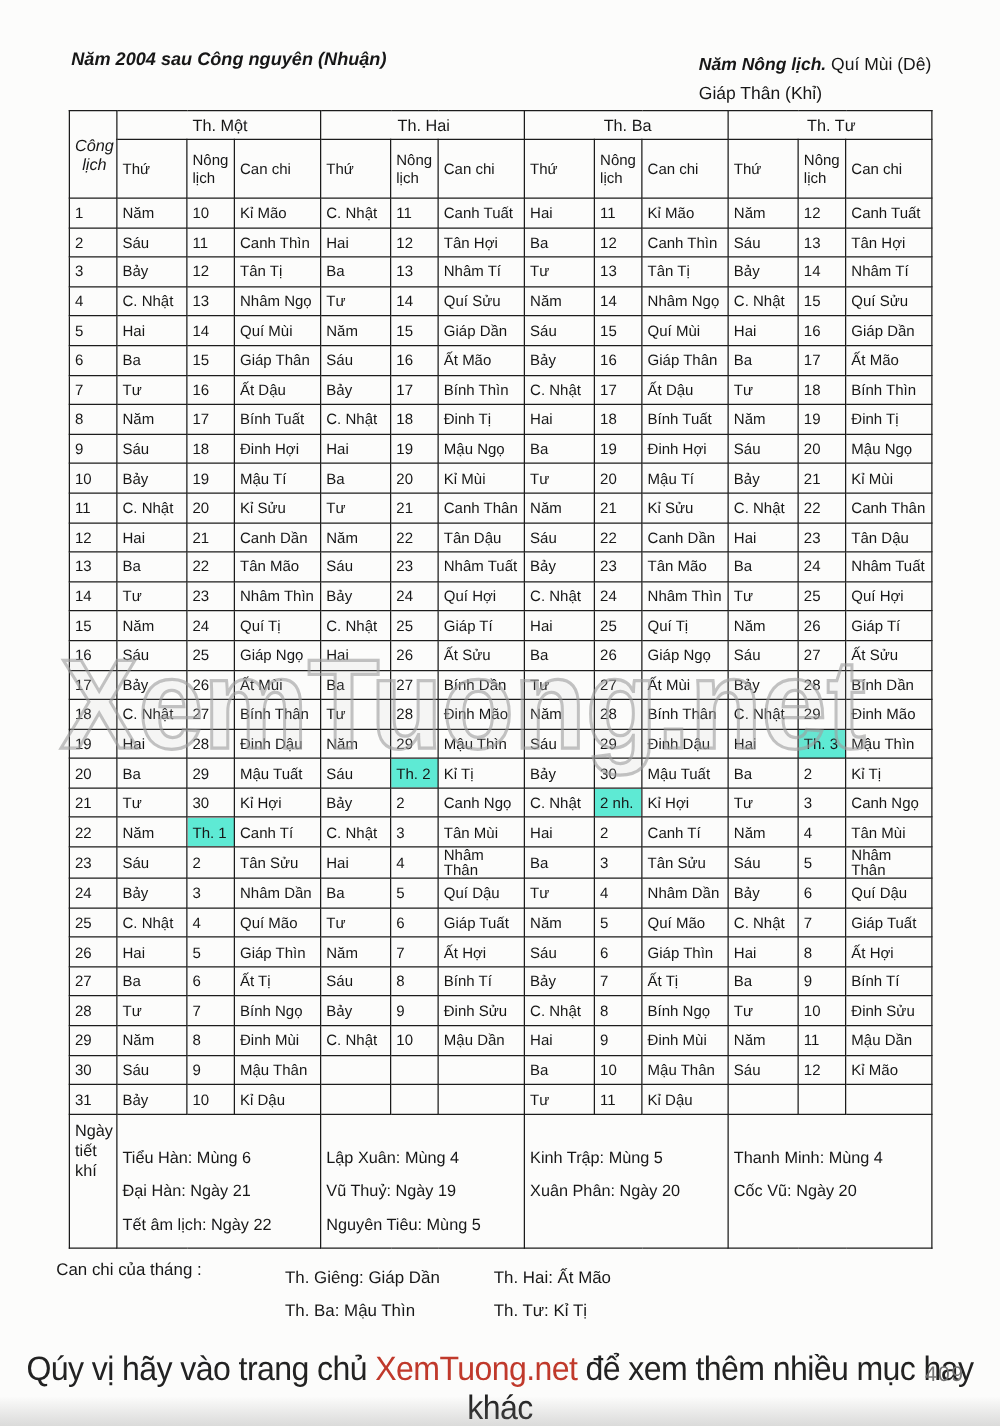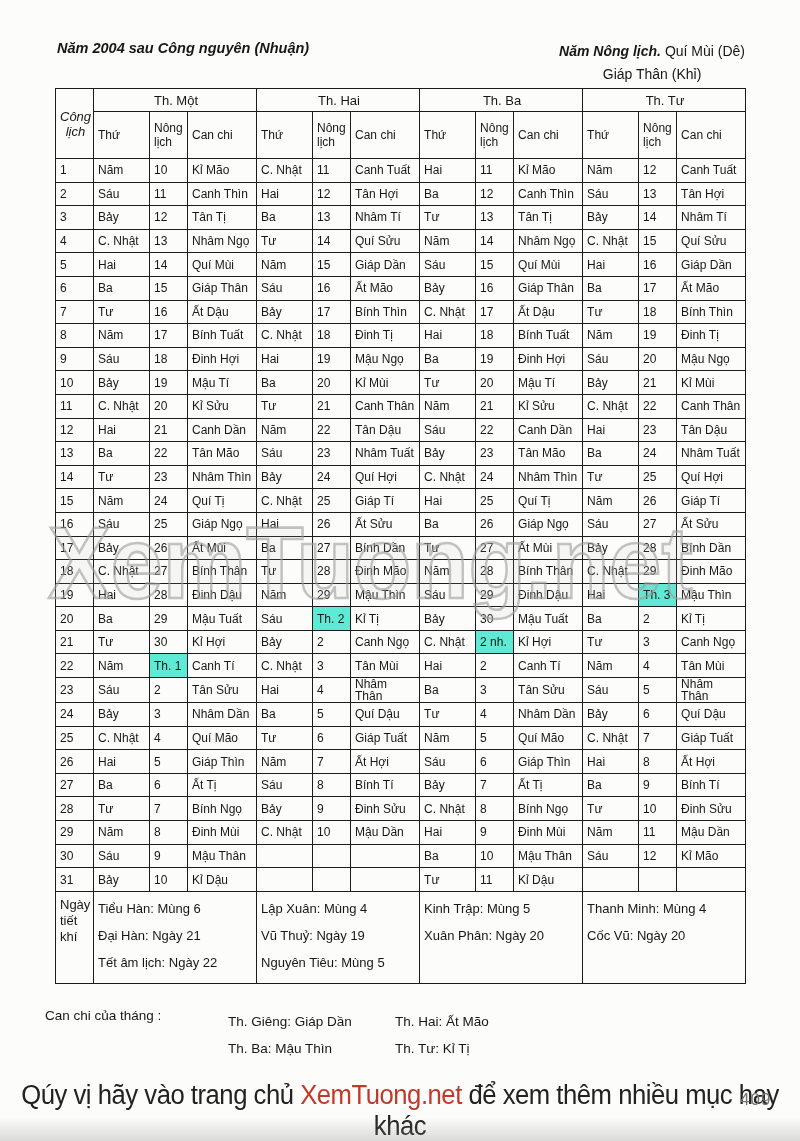--- a/index.html
+++ b/index.html
@@ -7,21 +7,21 @@
     position:relative; width:800px; height:1141px; overflow:hidden;
     background:#fcfcfb; color:#171717;
     font-family:"Liberation Sans", sans-serif;
   }
   
   .title-left {
     position:absolute; left:57px; top:40px;
     font-size:14.5px; font-weight:bold; font-style:italic;
   }
   .title-right {
-    position:absolute; right:55px; top:40px; text-align:center;
+    position:absolute; right:55px; top:40px; text-align:left;
     font-size:14px; line-height:23px;
   }
   .title-right .bi { font-weight:bold; font-style:italic; }
   
   table.cal {
     position:absolute; left:55px; top:88px; width:690px;
     border-collapse:collapse; table-layout:fixed;
     font-size:12px;
   }
   table.cal th, table.cal td {
@@ -30,21 +30,21 @@
     font-weight:normal; text-align:left; vertical-align:middle;
     overflow:hidden; white-space:normal;
   }
   tr.month-row th { height:22px; text-align:center; font-size:13px; }
   tr.sub-row th { height:46px; line-height:14px; }
   th.corner { vertical-align:middle; line-height:15px;font-style:italic; }
   tbody td { height:22.6px; line-height:12px; }
   td.hl { background:#5eead4; }
   tr.tiet td {
     height:86px; vertical-align:top; font-size:13px;
-    line-height:27px; padding-top:3px;
+    line-height:27px; padding-top:20px;
   }
   tr.tiet td.tiet-label { line-height:16px; padding-top:5px; }
   
   .watermark {
     position:absolute; left:48px; top:512px; width:720px;
     font-size:102px; font-weight:bold; white-space:nowrap; line-height:1;
     color:rgba(190,190,190,0.10);
     -webkit-text-stroke:2.6px rgba(158,158,158,0.62);
     transform:scaleX(0.92); transform-origin:left center;
     pointer-events:none; z-index:5;

